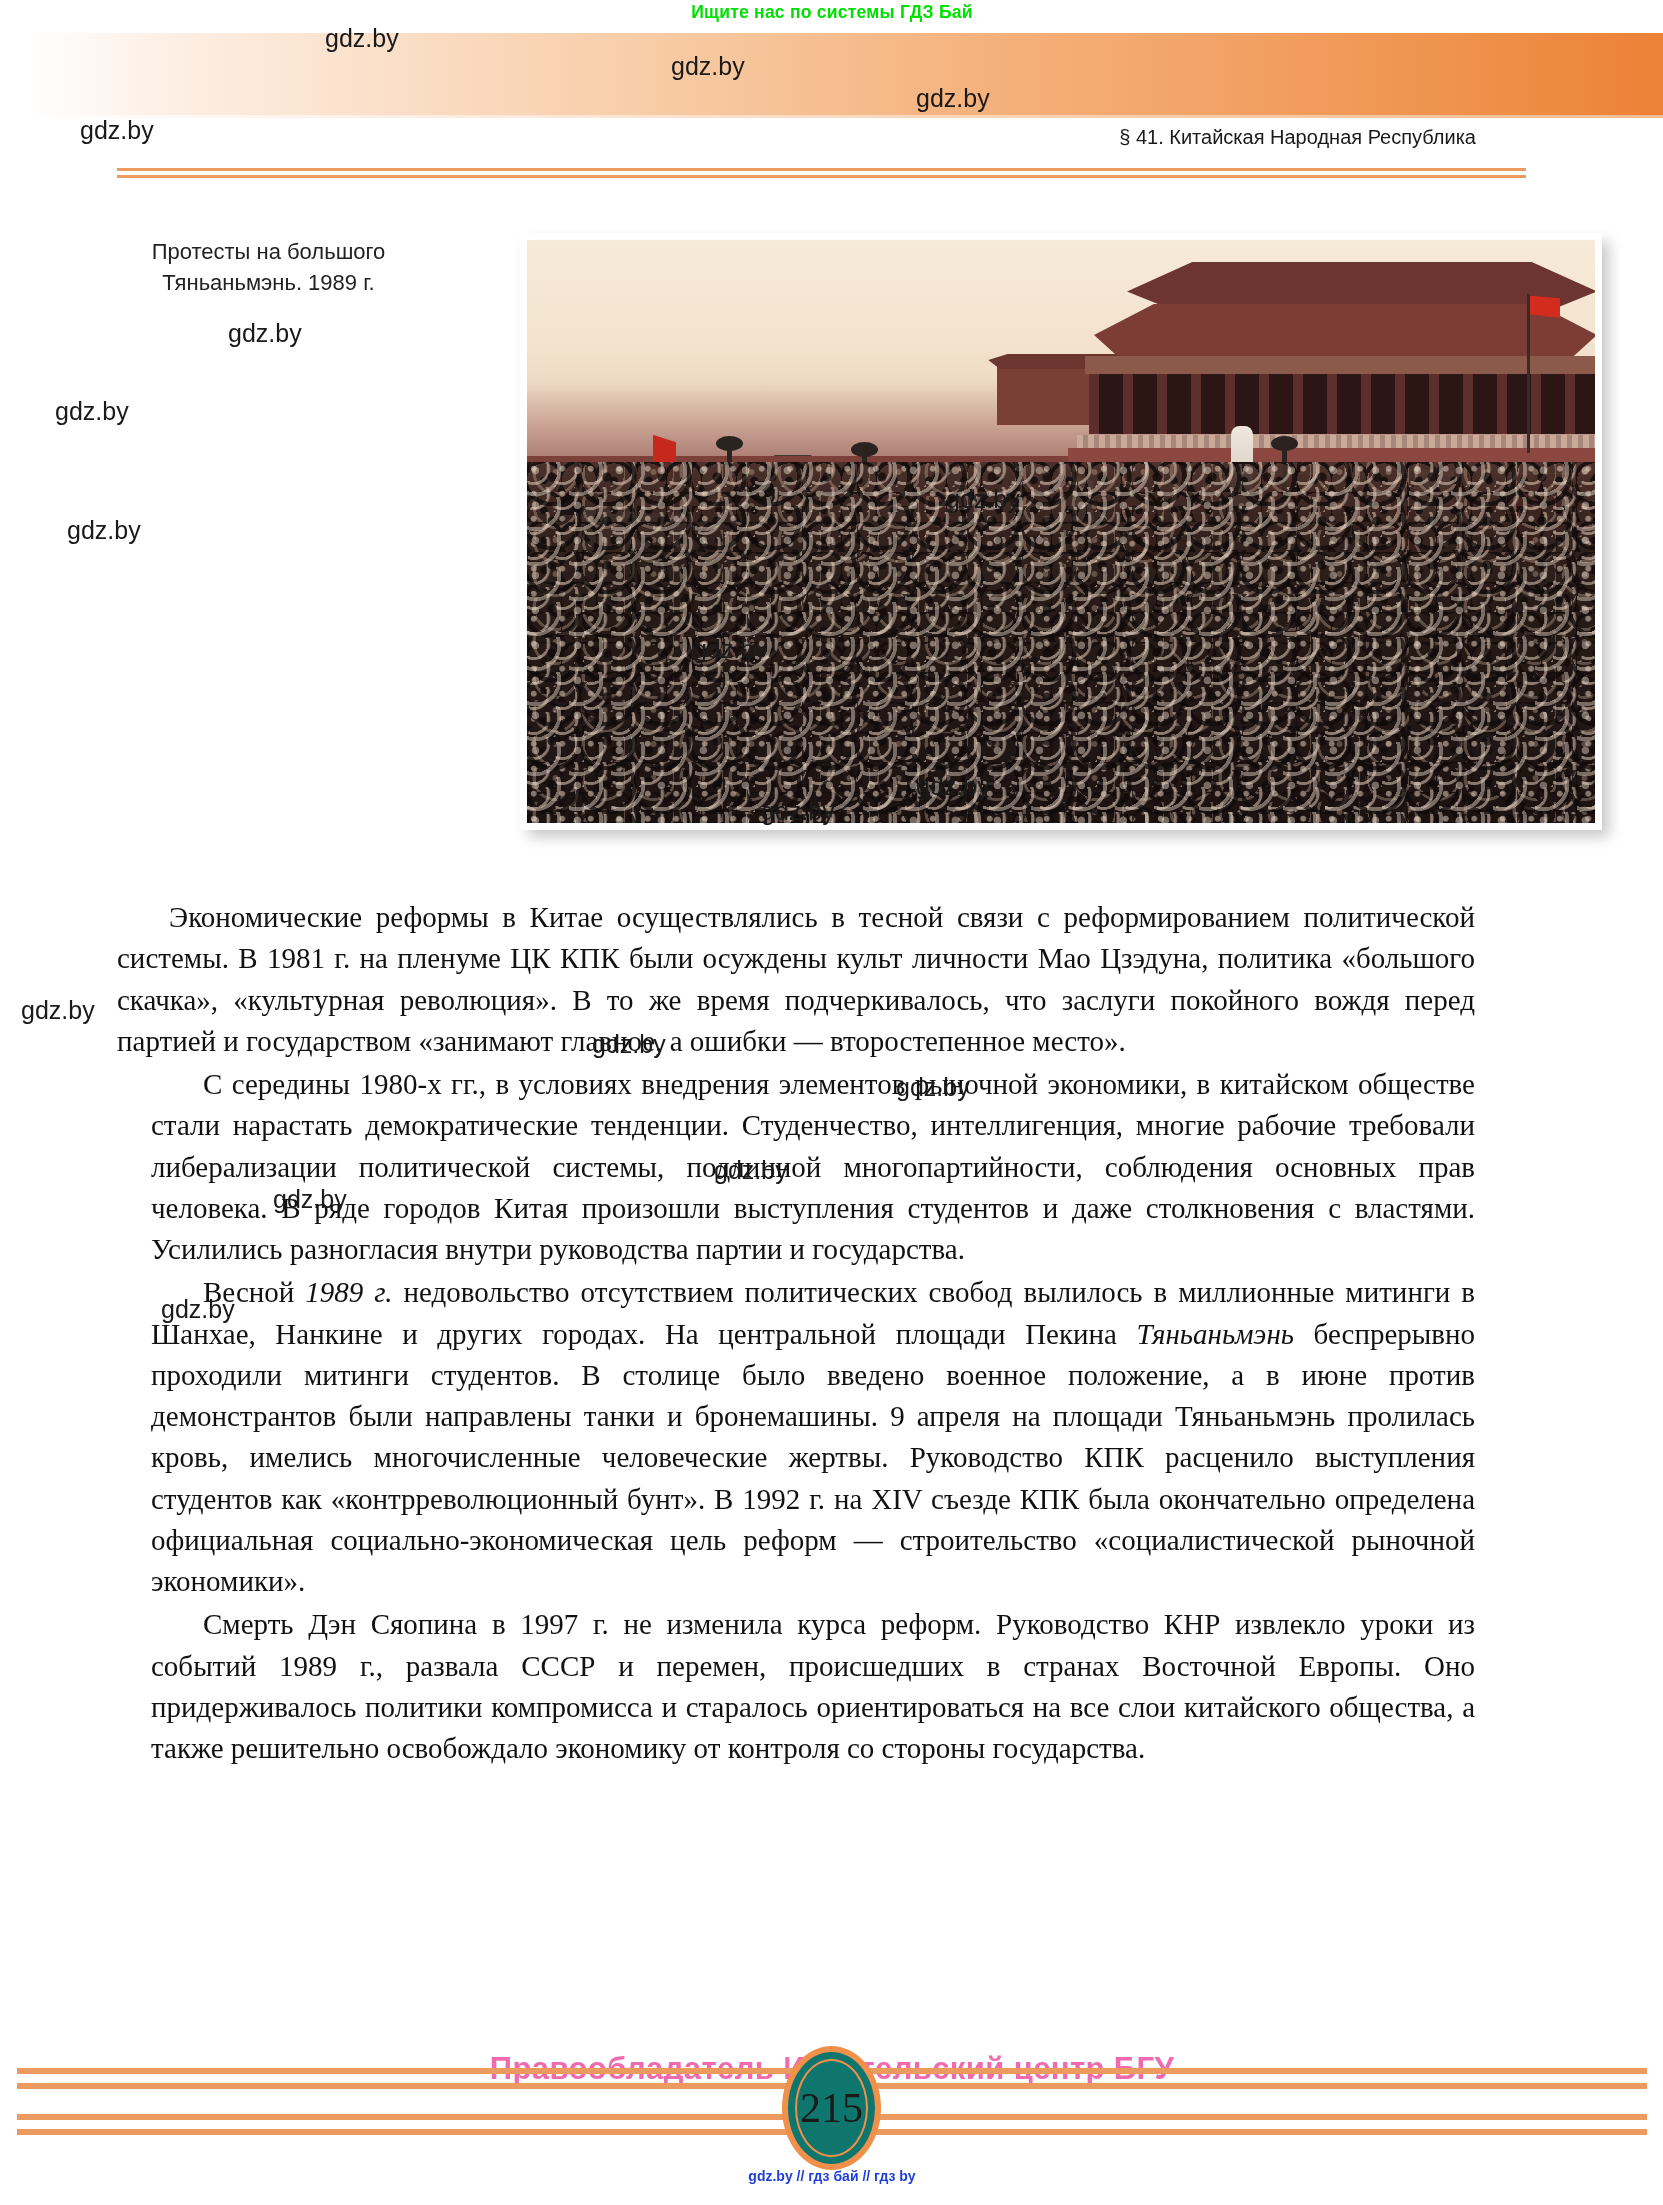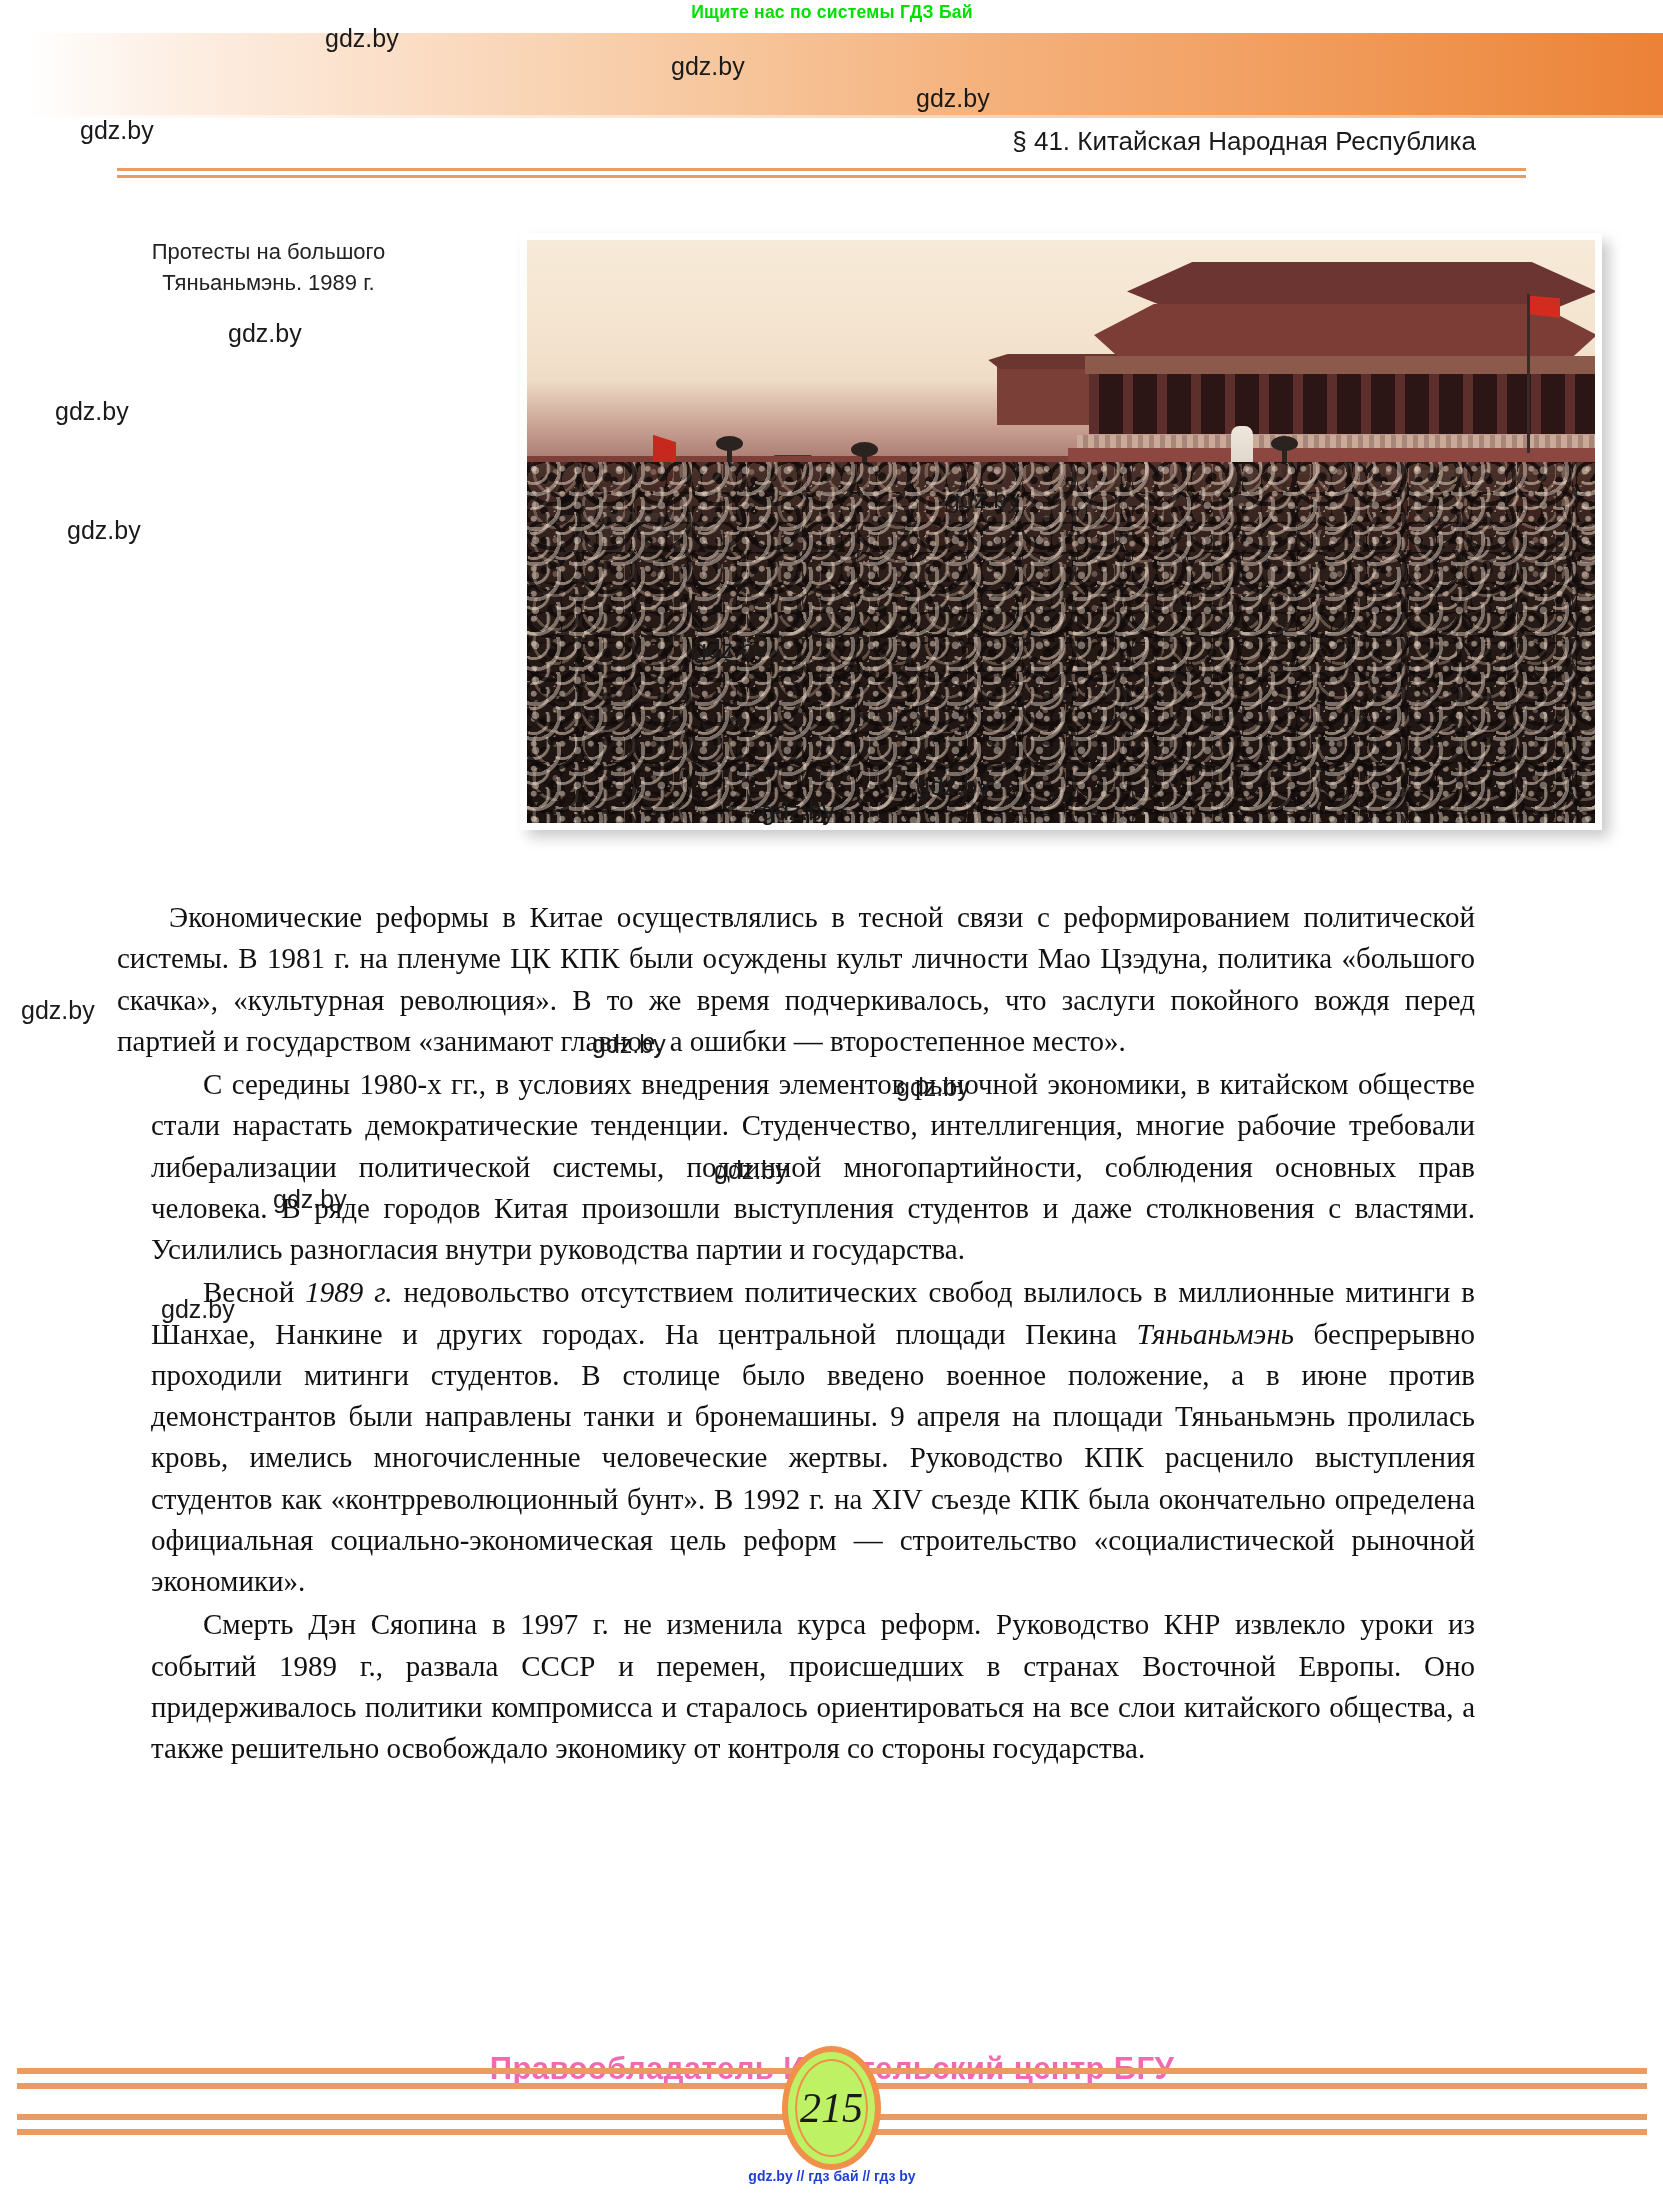--- a/index.html
+++ b/index.html
@@ -36,21 +36,21 @@
     position:absolute; left:0; right:0; bottom:-2.5px; height:2.5px;
     background:linear-gradient(to right,#ffffff 0%, #fde4d2 30%, #f6c39c 65%, #f2ab74 100%);
     opacity:.8;
   }
 
   
   .chapter-title {
     position:absolute; top:126px; left:0; width:1476px;
     text-align:right;
     font-family:"Liberation Sans", sans-serif;
-    font-size:26px; color:#1a1a1a;
+    font-size:20px; color:#1a1a1a;
     z-index:30;
   }
 
   
   .title-rule-wrap {
     position:absolute; top:168px; left:117px; width:1409px; height:10px; z-index:5;
   }
   .title-rule-wrap .r {
     position:absolute; left:0; width:100%; height:3.4px; background:#eb9a60;
   }
@@ -245,24 +245,23 @@
   .footer-rules .fr1 { top:0; }
   .footer-rules .fr2 { top:15px; }
   .footer-rules .fr3 { top:46px; }
   .footer-rules .fr4 { top:61px; }
 
   .page-num {
     position:absolute; top:2046px; left:782px;
     width:99px; height:124px;
     border-radius:50%;
     border:6.7px solid #f0904a;
-    background:#bef264;
+    background:#0f766e;
     display:flex; align-items:center; justify-content:center;
     z-index:14;
-    font-style:italic;
   }
   .page-num .inner {
     position:absolute; inset:6.7px;
     border-radius:50%;
     border:2.5px solid #f0904a;
   }
   .page-num span {
     position:relative;
     font-size:42px; color:#1a1a1a;
     font-family:"Liberation Serif", serif;

